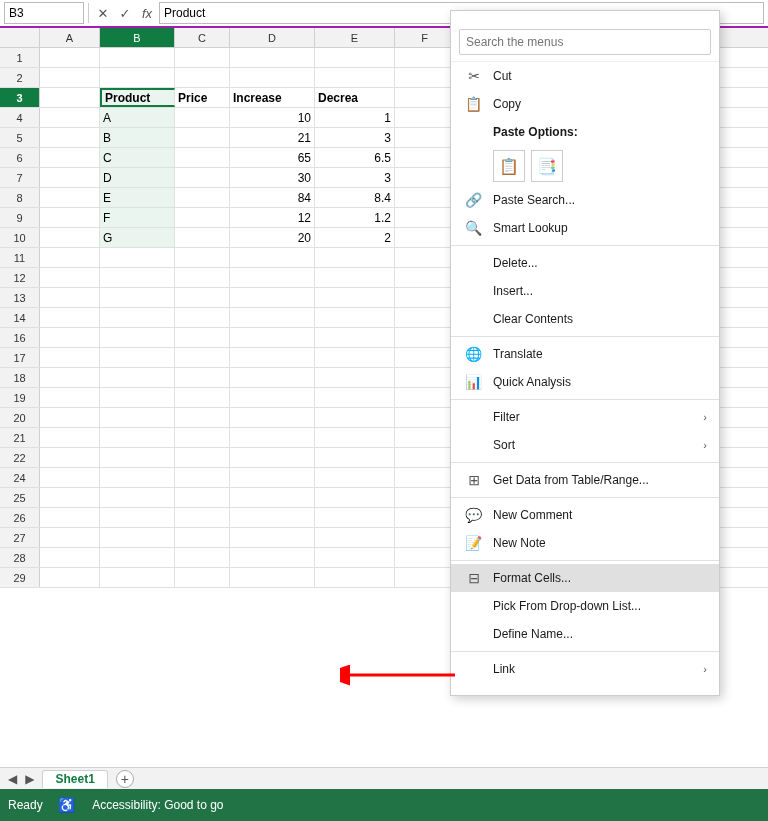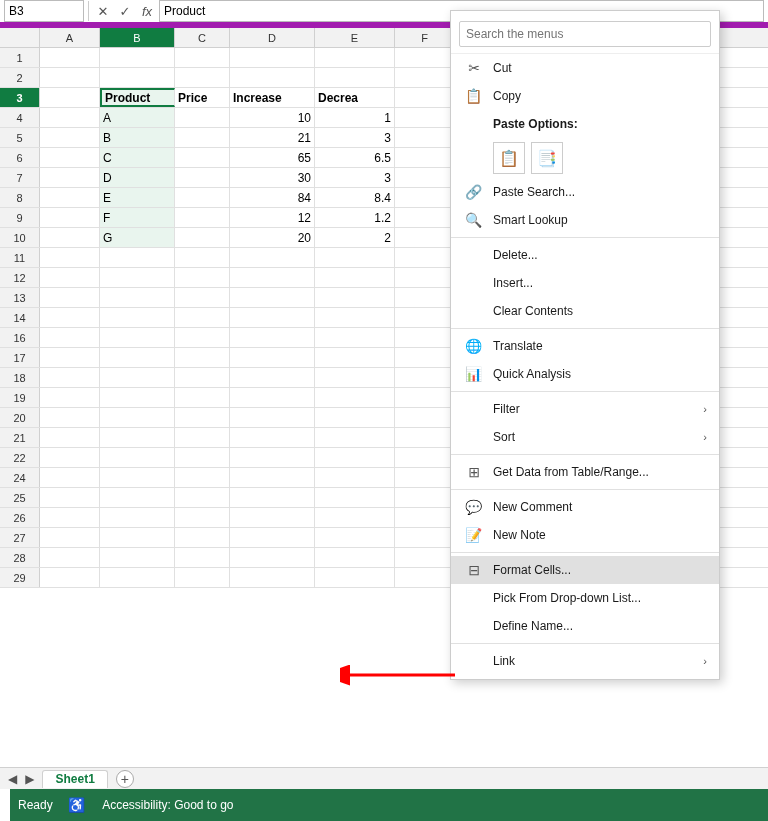--- a/index.html
+++ b/index.html
@@ -20,21 +20,21 @@
       background: #fff;
       display: flex;
       flex-direction: column;
     }
 
     
     .formula-bar {
       display: flex;
       align-items: center;
       height: 28px;
-      border-bottom: 6px solid #a21caf;
+      border-bottom: 2px solid #a21caf;
       background: #fff;
       padding: 0 4px;
       gap: 2px;
     }
     .name-box {
       width: 80px;
       height: 22px;
       border: 1px solid #bbb;
       padding: 0 4px;
       font-size: 12px;
@@ -198,38 +198,37 @@
     }
 
     
     .status-bar {
       height: 28px;
       background: #217346;
       display: flex;
       align-items: center;
       padding: 16px 8px;
       gap: 16px;
-      margin-left: 10px;
     }
     .status-text {
       color: #fff;
       font-size: 12px;
     }
 
     
     .context-menu {
       position: absolute;
       top: 10px;
       left: 450px;
       width: 270px;
       background: #fff;
       border: 1px solid #ccc;
       box-shadow: 3px 3px 10px rgba(0,0,0,0.2);
       z-index: 100;
-      padding: 4px 0;
+      padding: 12px 0;
     }
     .menu-search {
       padding: 6px 8px;
       border-bottom: 1px solid #eee;
     }
     .menu-search input {
       width: 100%;
       height: 26px;
       border: 1px solid #ccc;
       padding: 0 6px;

